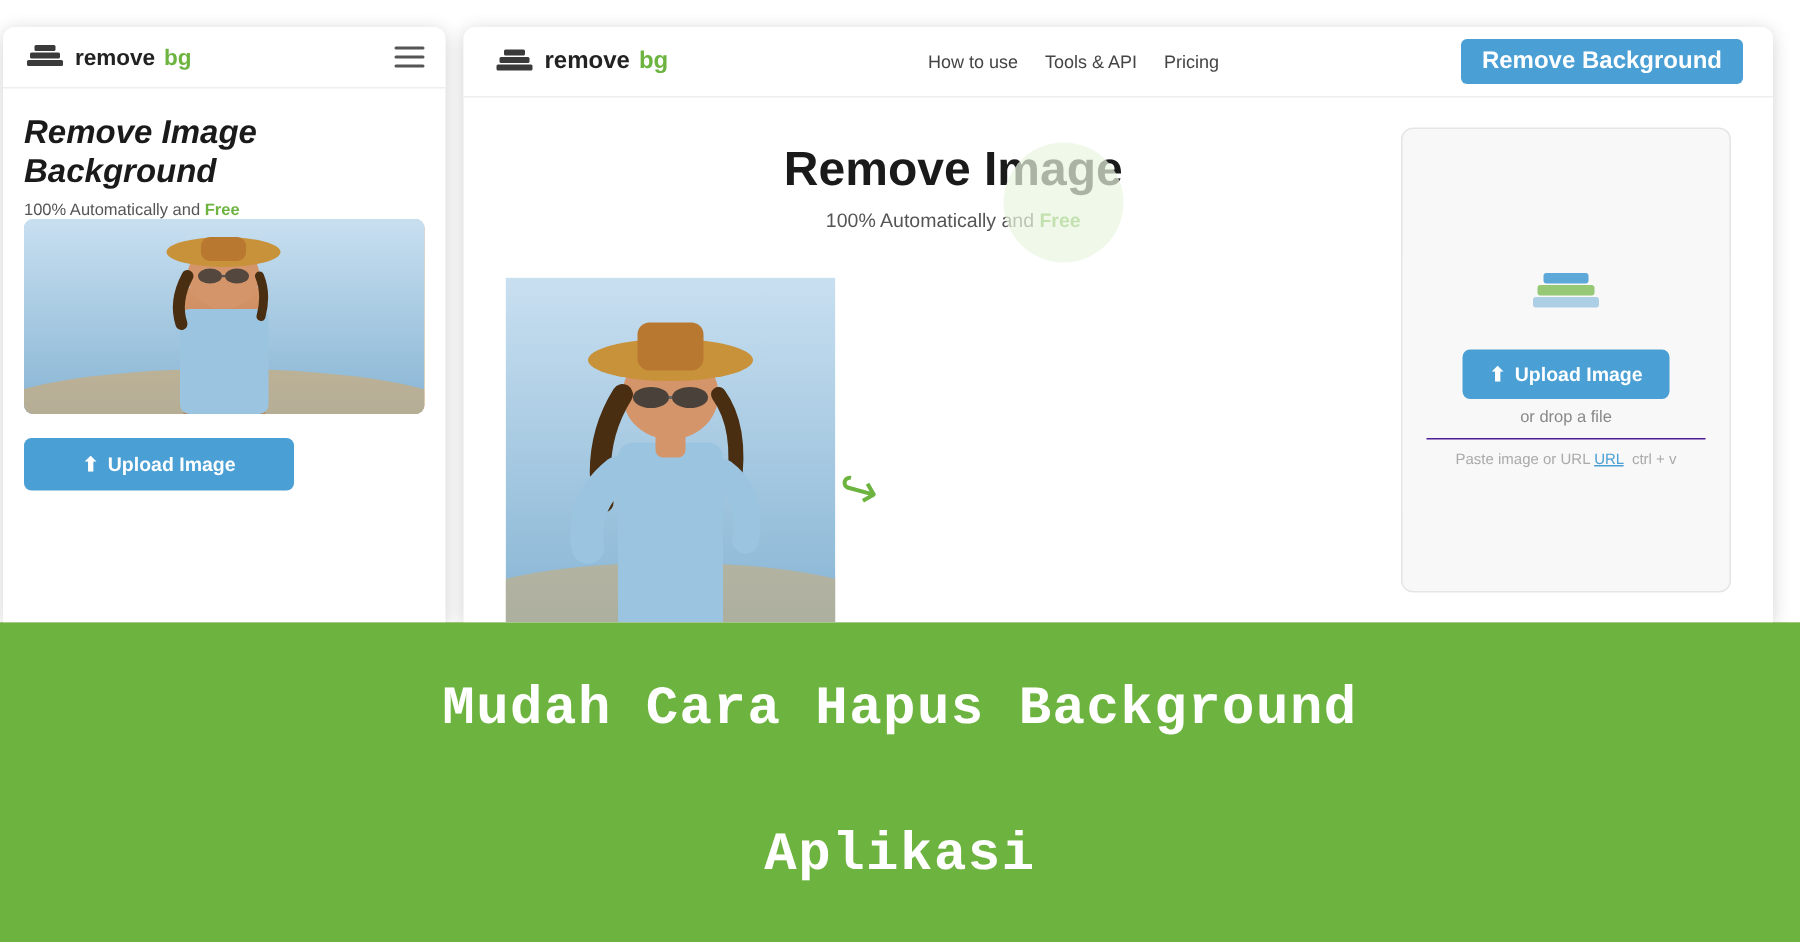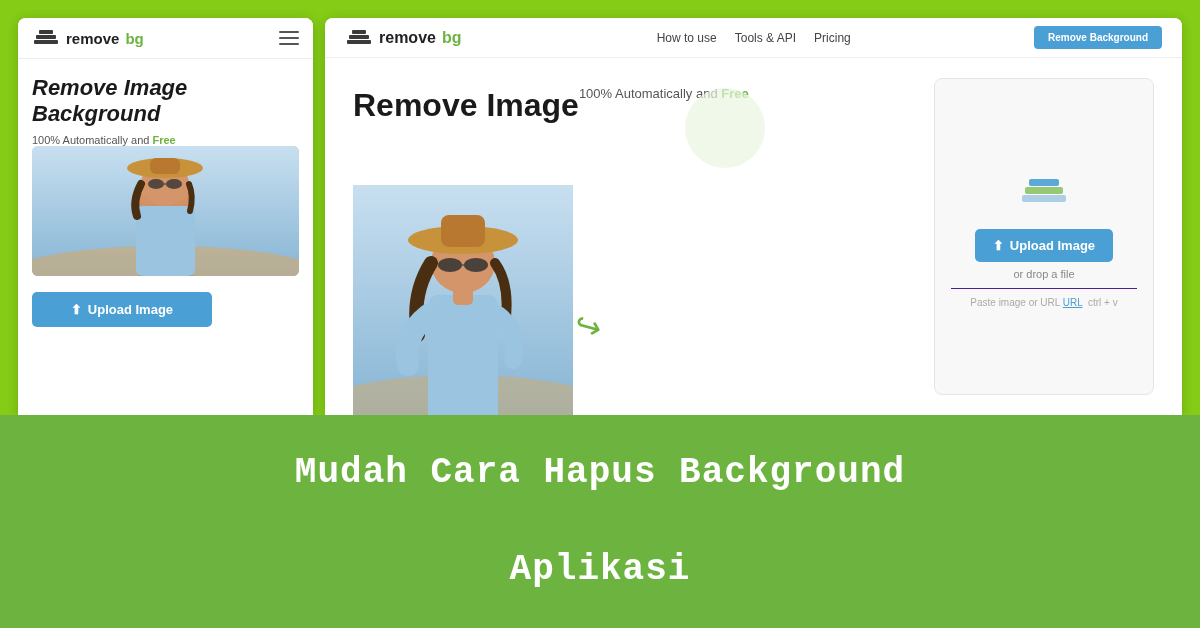--- a/index.html
+++ b/index.html
@@ -16,22 +16,22 @@
       width: 1200px;
       height: 628px;
       display: flex;
       flex-direction: column;
     }
 
     
     .top-section {
       display: flex;
       flex: 1;
-      background: #84cc16;
-      padding: 18px 18px 0 18px;
+      background: #ffffff;
+      padding: 18px 18px 0 2px;
       gap: 12px;
       height: 410px;
     }
 
     
     .mobile-panel {
       width: 295px;
       background: #fff;
       border-radius: 8px 8px 0 0;
       overflow: hidden;
@@ -166,39 +166,40 @@
       text-decoration: none;
       cursor: pointer;
     }
 
     .remove-bg-btn {
       background: #4a9fd4;
       color: #fff;
       border: none;
       border-radius: 4px;
       padding: 6px 14px;
-      font-size: 10px;
+      font-size: 16px;
       font-weight: 600;
       cursor: pointer;
     }
 
     .desktop-content {
       flex: 1;
       display: flex;
       padding: 20px 28px;
       position: relative;
       overflow: hidden;
     }
 
     .desktop-left {
       flex: 1;
       display: flex;
-      flex-direction: row;
+      flex-direction: column;
       justify-content: flex-start;
       padding-top: 8px;
+      text-align: center;
     }
 
     .desktop-hero-title {
       font-size: 32px;
       font-weight: 900;
       color: #1a1a1a;
       line-height: 1.2;
       margin-bottom: 8px;
     }
 

